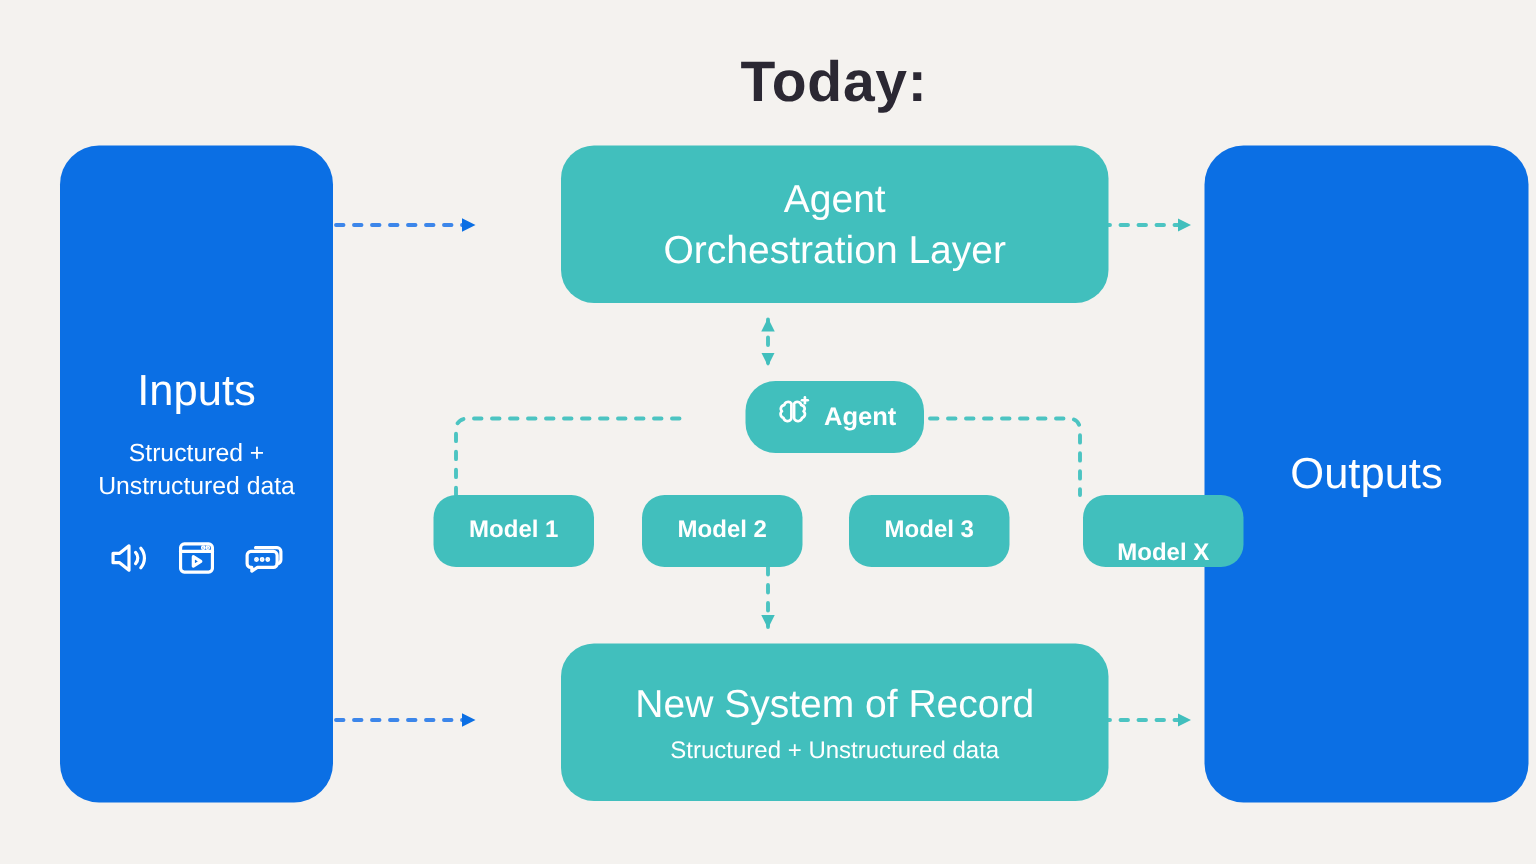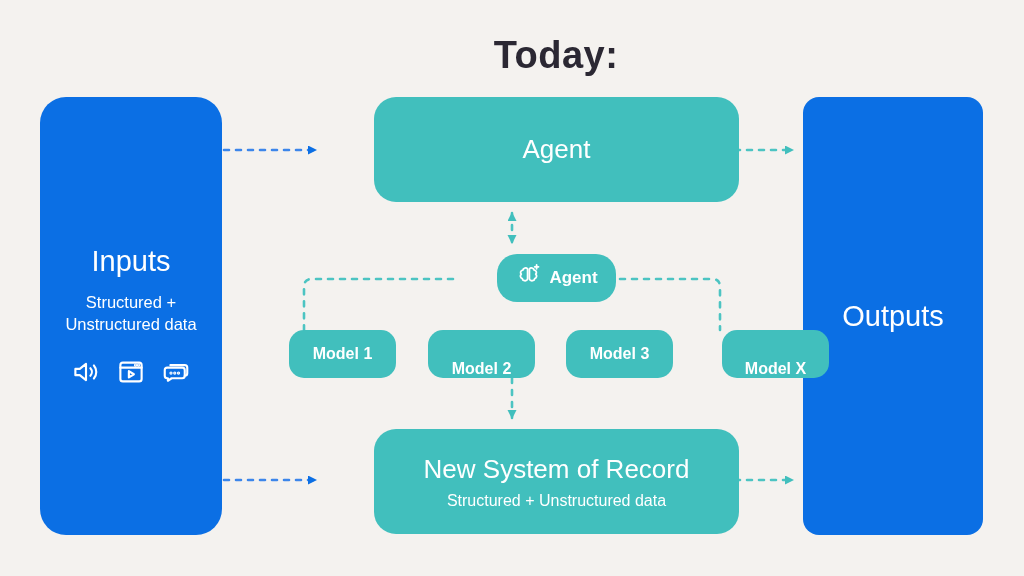--- a/index.html
+++ b/index.html
@@ -12,21 +12,21 @@
   .page-title{
     left:0;top:34px;width:1024px;text-align:center;
     font-size:38px;font-weight:800;color:#2b2833;letter-spacing:.5px;padding-left:44px;
   }
   .panel{
     background:#0b6fe4;border-radius:26px;color:#fff;
     display:flex;flex-direction:column;align-items:center;justify-content:center;
     text-align:center;
   }
   .panel-inputs{left:40px;top:97px;width:182px;height:438px;}
-  .panel-outputs{left:803px;top:97px;width:180px;height:438px;border-radius:16px;}
+  .panel-outputs{left:803px;top:97px;width:216px;height:438px;}
   .panel-title{font-size:29px;font-weight:500;}
   .panel-sub{font-size:16.5px;line-height:1.28;margin-top:14px;padding:0 22px;font-weight:400;}
   .icon-row{display:flex;gap:15px;margin-top:22px;align-items:center;}
   .icon-row svg{display:block;}
   .teal-box{
     background:#41bfbd;color:#fff;border-radius:22px;
     display:flex;flex-direction:column;align-items:center;justify-content:center;
     text-align:center;
     margin-left:44px;
   }
@@ -35,21 +35,21 @@
   .nsr-title{font-size:26px;font-weight:500;}
   .nsr-sub{font-size:16px;margin-top:7px;font-weight:400;}
   .agent-pill{
     left:453px;top:254px;width:119px;height:48px;border-radius:20px;
     flex-direction:row;gap:7px;font-size:17px;font-weight:700;
   }
   .model-box{
     top:330px;width:107px;height:48px;border-radius:15px;
     font-size:16px;font-weight:700;
   }
-  .m0{left:245px;} .m1{left:384px;justify-content:flex-end;} .m2{left:522px;} .m3{left:678px;justify-content:flex-end;}
+  .m0{left:245px;} .m1{left:384px;} .m2{left:522px;} .m3{left:678px;justify-content:flex-end;}
   .connector-svg{left:0;top:0;pointer-events:none;}
 </style>
 </head>
 <body>
 
 <svg class="abs connector-svg" width="1024" height="576" viewBox="0 0 1024 576">
   <defs>
     <marker id="arrBlue" markerUnits="userSpaceOnUse" markerWidth="11" markerHeight="11" refX="8" refY="4.5" orient="auto-start-reverse">
       <path d="M0,0 L9,4.5 L0,9 Z" fill="#0b6fe4"></path>
     </marker>
@@ -114,20 +114,21 @@
     </span>
   </div>
 </div>
 
 <div class="abs panel panel-outputs">
   <div class="panel-title">Outputs</div>
 </div>
 
 <div class="abs teal-box aol">
   <div>Agent</div>
+  <div>Orchestration Layer</div>
 </div>
 
 <div class="abs teal-box agent-pill">
   <span>
     <svg width="27" height="27" viewBox="0 0 24 24" fill="none" stroke="#fff" stroke-width="1.6" stroke-linejoin="round" stroke-linecap="round">
       <path d="M11.2 6.2 C10 4.6 7.2 5.2 7 7.2 C5 7.4 4.3 9.6 5.6 10.8 C4.2 11.8 4.7 14.3 6.5 14.7 C6.8 16.8 9.6 17.3 10.8 15.8 C11.1 15.5 11.2 15.2 11.2 14.7 Z"></path>
       <path d="M12.8 6.2 C14 4.6 16.8 5.2 17 7.2 C19 7.4 19.7 9.6 18.4 10.8 C19.8 11.8 19.3 14.3 17.5 14.7 C17.2 16.8 14.4 17.3 13.2 15.8 C12.9 15.5 12.8 15.2 12.8 14.7 Z"></path>
       <path d="M19.2 2.6 V6"></path>
       <path d="M17.5 4.3 H20.9"></path>
     </svg>

